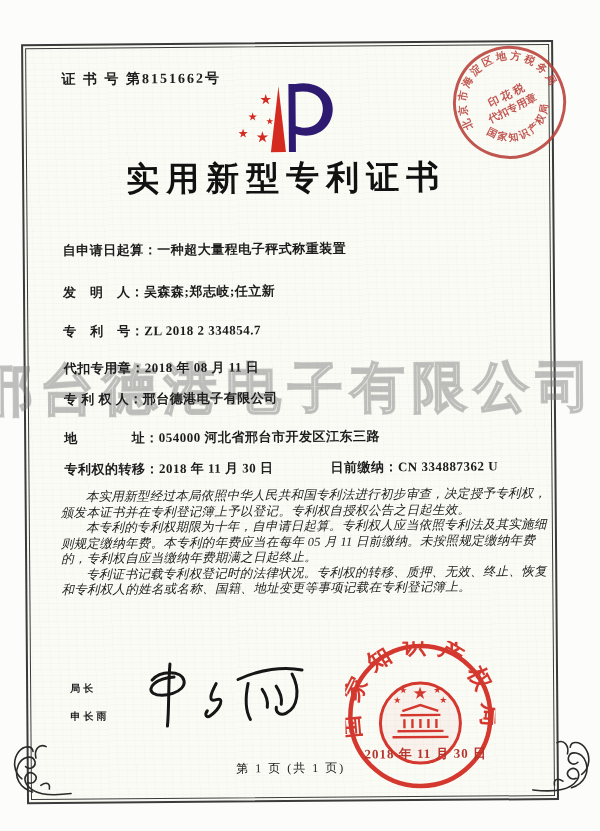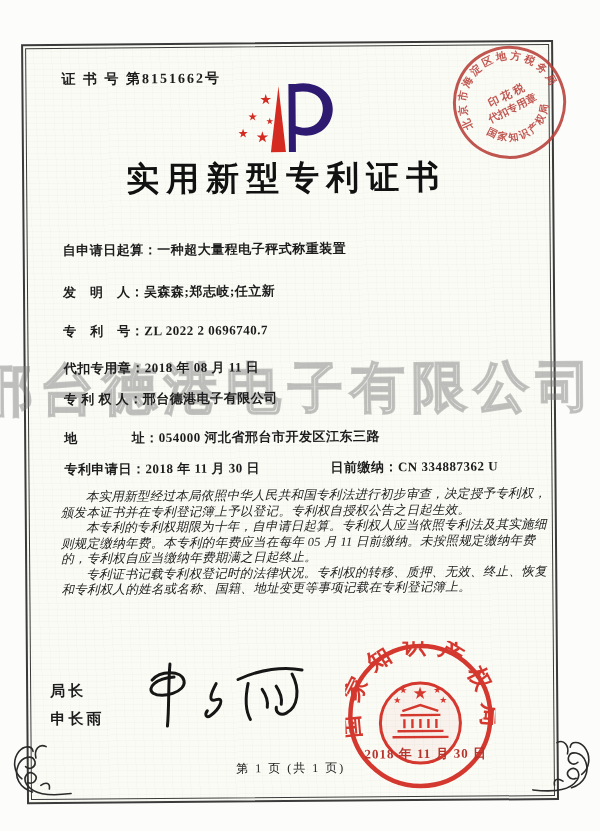--- a/index.html
+++ b/index.html
@@ -20,21 +20,21 @@
   }
   .frame-inner{position:absolute;inset:2px;border:1px solid #3b3b3b;}
   .abs{position:absolute;}
   .certno{left:64px;top:69px;font-size:14px;letter-spacing:2px;font-weight:600;}
   .logo-wrap{left:24px;top:82px;width:528px;text-align:center;}
   .title{left:24px;top:156px;width:528px;text-align:center;font-size:33px;font-weight:700;letter-spacing:7px;color:#111;}
   .frow{position:absolute;left:64px;white-space:nowrap;font-size:13px;font-weight:600;letter-spacing:0.5px;z-index:3;}
   .frow .v{font-weight:600;}
   .body-text{left:60px;top:488px;width:492px;font-size:12.5px;line-height:15.5px;font-style:italic;font-weight:500;color:#222;z-index:3;}
   .body-text p{margin:0;text-indent:2em;letter-spacing:0.3px;}
-  .signoff{left:48px;font-size:15px;font-weight:700;letter-spacing:3px;z-index:3;font-family:Liberation Mono, monospace;}
+  .signoff{left:68px;font-size:10px;font-weight:700;letter-spacing:3px;z-index:3;font-family:Liberation Mono, monospace;}
   .watermark{
     left:-22px;top:352px;width:660px;white-space:nowrap;z-index:1;
     font-size:55px;font-weight:700;letter-spacing:7px;
     color:rgba(120,120,120,0.10);
     -webkit-text-stroke:1.5px rgba(125,125,125,0.42);
   }
   .page-footer{left:24px;top:760px;width:528px;text-align:center;font-size:12px;letter-spacing:2px;z-index:3;}
   .seal-date{left:348px;top:746px;width:150px;font-size:13px;font-weight:700;letter-spacing:1px;color:#b5342c;z-index:5;text-align:center;}
   .stamp-tax{left:452px;top:44px;width:120px;height:120px;transform:rotate(-26deg);opacity:0.88;z-index:4;}
   .seal-cnipa{left:343px;top:642px;width:150px;height:150px;opacity:0.92;z-index:4;}
@@ -71,33 +71,33 @@
 
   <div class="abs title">实用新型专利证书</div>
 
   <div class="frow" style="top:240px">
     <span class="l">自申请日起算：</span><span class="v">一种超大量程电子秤式称重装置</span>
   </div>
   <div class="frow" style="top:282px">
     <span class="l">发　明　人：</span><span class="v">吴森森;郑志岐;任立新</span>
   </div>
   <div class="frow" style="top:321px">
-    <span class="l">专　利　号：</span><span class="v">ZL 2022 2 0696740.7</span>
+    <span class="l">专　利　号：</span><span class="v">ZL 2018 2 334854.7</span>
   </div>
   <div class="frow" style="top:358px">
     <span class="l">代扣专用章：</span><span class="v">2018 年 08 月 11 日</span>
   </div>
   <div class="frow" style="top:389px">
     <span class="l">专 利 权 人：</span><span class="v">邢台德港电子有限公司</span>
   </div>
   <div class="frow" style="top:428px">
     <span class="l">地　　　　址：</span><span class="v">054000 河北省邢台市开发区江东三路</span>
   </div>
   <div class="frow" style="top:459px">
-    <span class="l">专利申请日：</span><span class="v">2018 年 11 月 30 日</span>
+    <span class="l">专利权的转移：</span><span class="v">2018 年 11 月 30 日</span>
   </div>
   <div class="frow" style="top:459px;left:330px">
     <span class="l">日前缴纳：</span><span class="v">CN 334887362 U</span>
   </div>
 
   <div class="abs body-text">
     <p>本实用新型经过本局依照中华人民共和国专利法进行初步审查，决定授予专利权，颁发本证书并在专利登记簿上予以登记。专利权自授权公告之日起生效。</p>
     <p>本专利的专利权期限为十年，自申请日起算。专利权人应当依照专利法及其实施细则规定缴纳年费。本专利的年费应当在每年 05 月 11 日前缴纳。未按照规定缴纳年费的，专利权自应当缴纳年费期满之日起终止。</p>
     <p>专利证书记载专利权登记时的法律状况。专利权的转移、质押、无效、终止、恢复和专利权人的姓名或名称、国籍、地址变更等事项记载在专利登记簿上。</p>
   </div>

